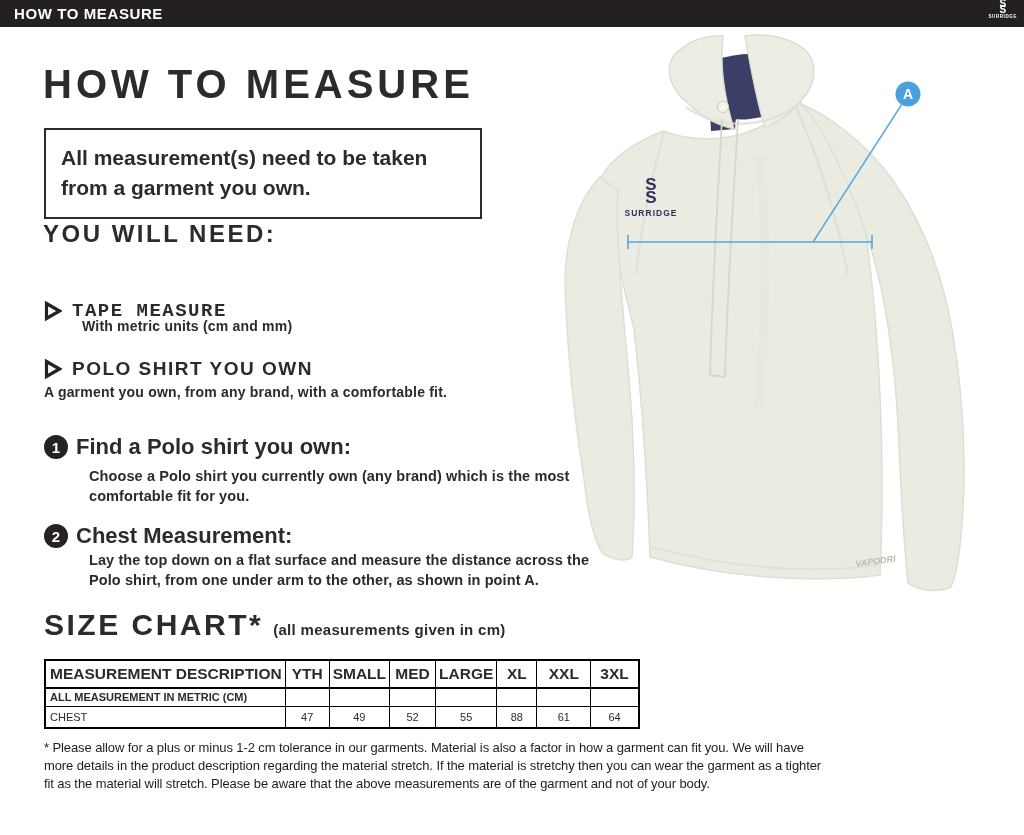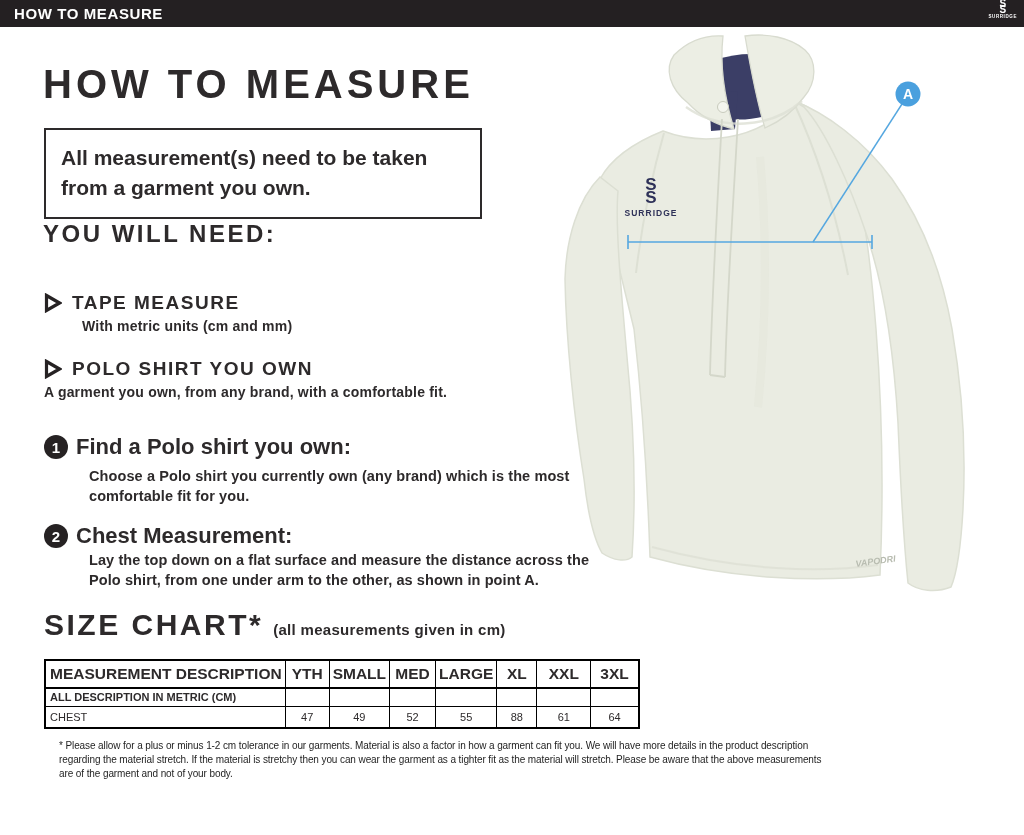--- a/index.html
+++ b/index.html
@@ -48,21 +48,21 @@
   }
   .need-item-title {
     position:absolute; left:44px; display:flex; align-items:center; gap:10px;
     font-size:19px; font-weight:bold; letter-spacing:1.5px; white-space:nowrap;
   }
   .need-item-title .tri { flex:0 0 auto; display:block; }
   .need-item-desc {
     position:absolute; left:44px; font-size:14px; font-weight:bold;
     letter-spacing:0.2px; white-space:nowrap;
   }
-  #need-1-title { top:292px; }
+  #need-1-title { top:300px;font-family:Liberation Mono, monospace; }
   #need-1-desc  { top:318px;margin-left:38px; }
   #need-2-title { top:358px; }
   #need-2-desc  { top:384px; }
 
   .step-heading {
     position:absolute; left:44px; display:flex; align-items:center; gap:8px;
     font-size:22px; font-weight:bold; white-space:nowrap;
   }
   .step-badge {
     flex:0 0 auto; width:24px; height:24px; border-radius:50%;
@@ -104,22 +104,22 @@
   .size-table td.first { text-align:left; padding-left:4px; }
   .size-table tr.metric td { font-size:11px; font-weight:bold; height:18px; }
   .size-table tr.metric { border-bottom:1px solid #000; }
   .size-table tr.head { border-bottom:2px solid #000; }
   .size-table tr.values td { font-size:11px; height:22px; font-weight:normal; }
   .col-desc { width:212px; } .col-yth{width:44px;} .col-small{width:56px;}
   .col-med{width:46px;} .col-large{width:58px;} .col-xl{width:40px;}
   .col-xxl{width:54px;} .col-3xl{width:48px;margin-top:10px;}
 
   .footnote {
-    position:absolute; left:59px; top:739px; width:778px;
-    font-size:10px; line-height:1.38; color:#1e1e1e; letter-spacing:-0.1px;
+    position:absolute; left:44px; top:739px; width:778px;
+    font-size:13px; line-height:1.38; color:#1e1e1e; letter-spacing:-0.1px;
   }
 
   
   .figure-wrap {
     position:absolute; left:560px; top:27px; width:464px; height:610px;
   }
 </style>
 </head>
 <body>
 
@@ -179,21 +179,21 @@
     <th class="first col-desc">MEASUREMENT DESCRIPTION</th>
     <th class="col-yth">YTH</th>
     <th class="col-small">SMALL</th>
     <th class="col-med">MED</th>
     <th class="col-large">LARGE</th>
     <th class="col-xl">XL</th>
     <th class="col-xxl">XXL</th>
     <th class="col-3xl">3XL</th>
   </tr>
   <tr class="metric">
-    <td class="first">ALL DESCRIPTION IN METRIC (CM)</td>
+    <td class="first">ALL MEASUREMENT IN METRIC (CM)</td>
     <td></td>
     <td></td>
     <td></td>
     <td></td>
     <td></td>
     <td></td>
     <td></td>
   </tr>
   <tr class="values">
     <td class="first">CHEST</td>

